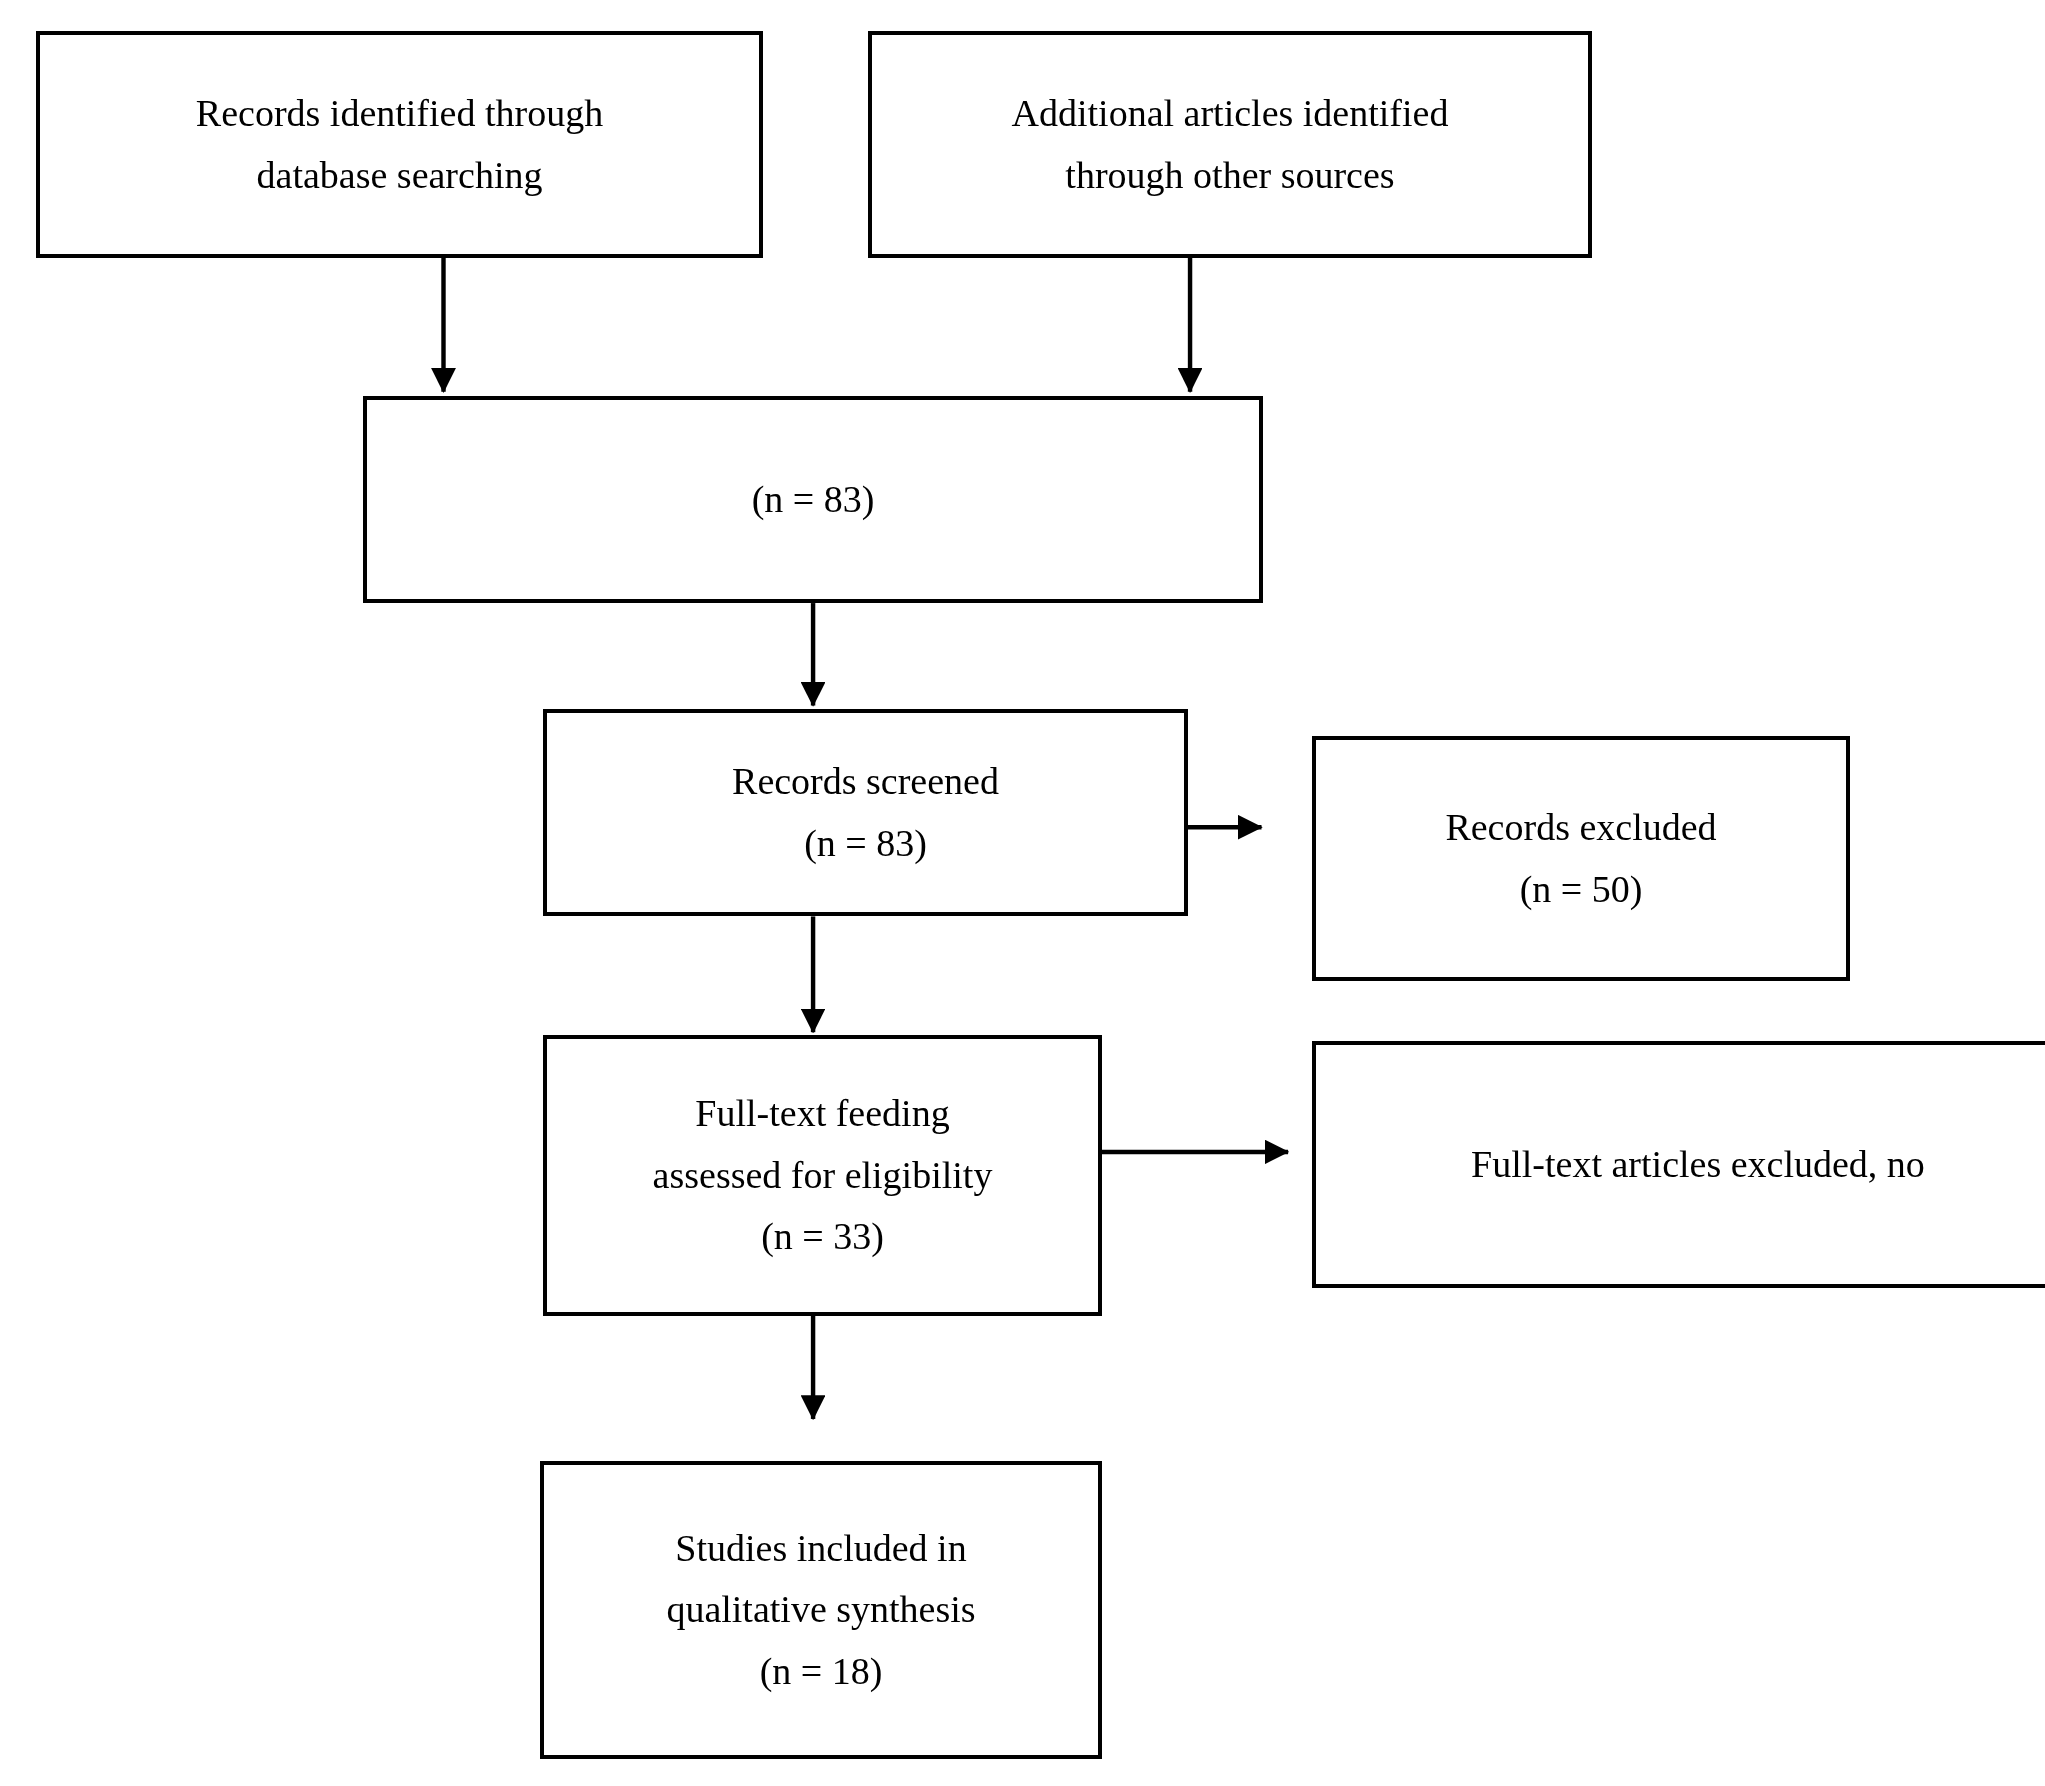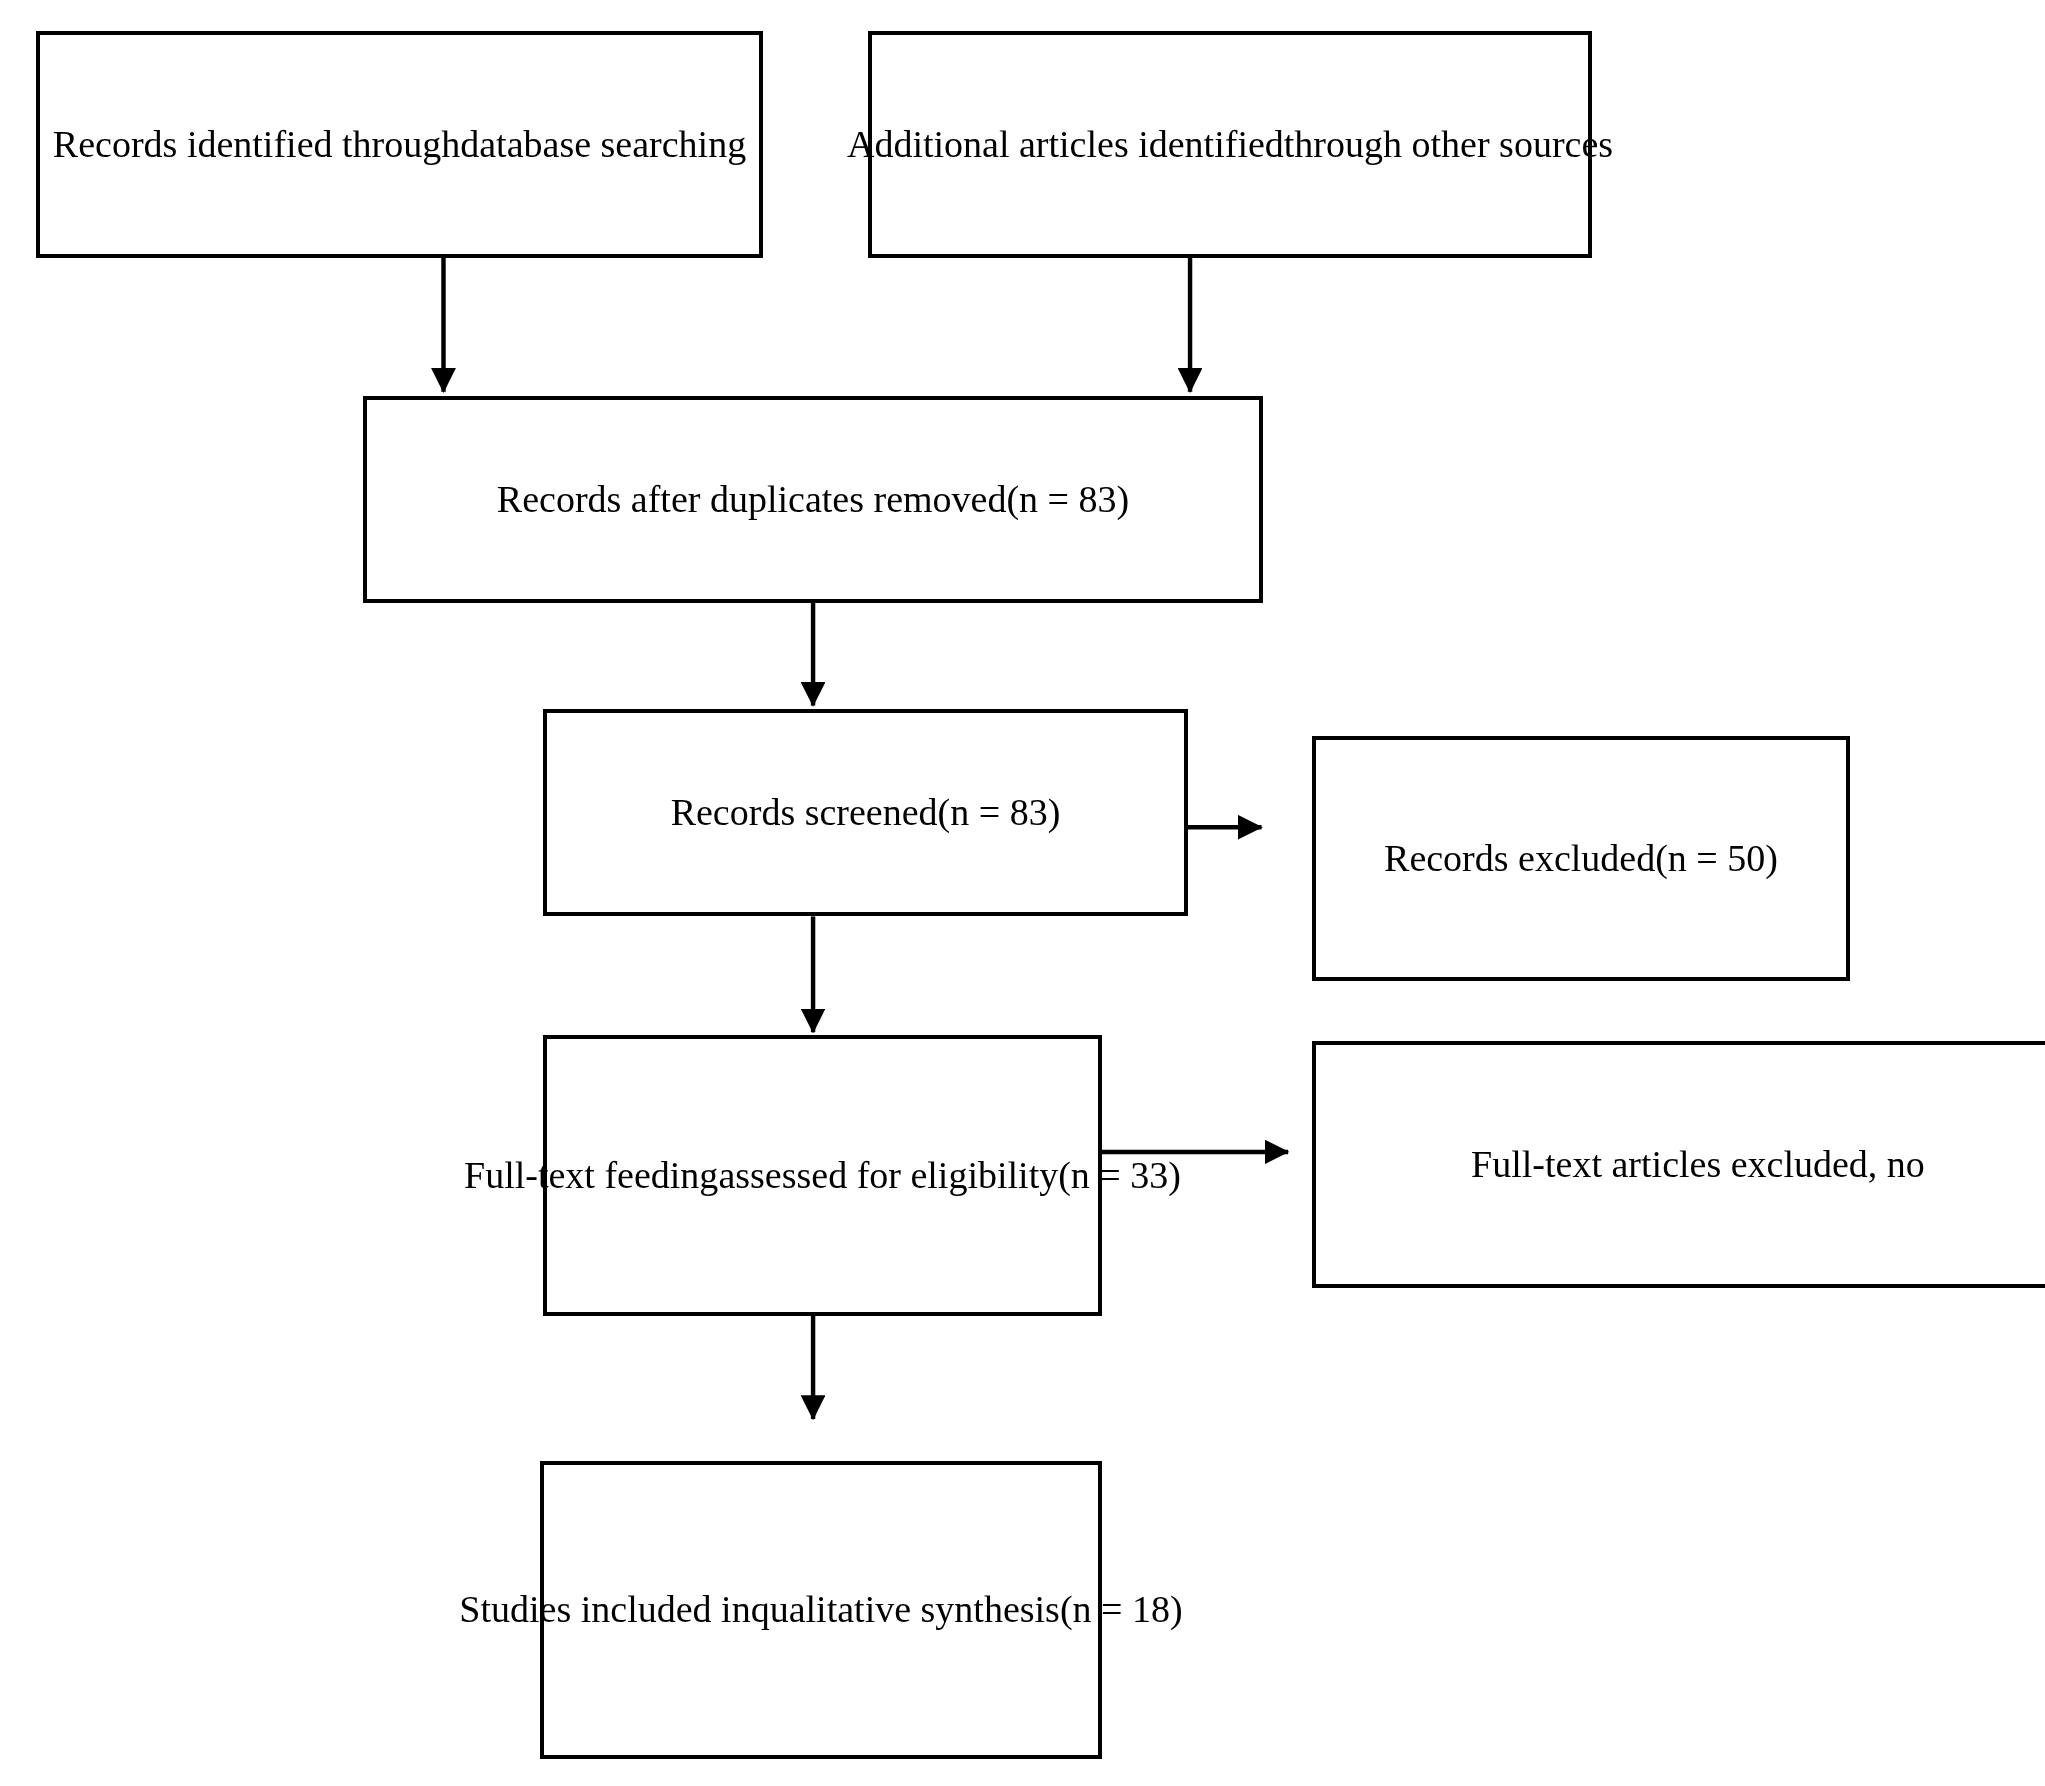--- a/index.html
+++ b/index.html
@@ -14,21 +14,21 @@
     background: #ffffff;
     overflow: hidden;
     font-family: "Liberation Serif", "DejaVu Serif", serif;
   }
   .node {
     position: absolute;
     box-sizing: border-box;
     border: 4.4px solid #000000;
     background: #ffffff;
     display: flex;
-    flex-direction: row;
+    flex-direction: column;
     align-items: center;
     justify-content: center;
     text-align: center;
     color: #000000;
     font-size: 38px;
     line-height: 1.62;
     padding: 5px 13px;
   }
   .node .ln {
     display: block;
@@ -89,21 +89,20 @@
     <span class="ln">Records identified through</span>
     <span class="ln">database searching</span>
   </div>
 
   <div class="node" style="left:868px; top:31px; width:724px; height:227px;">
     <span class="ln">Additional articles identified</span>
     <span class="ln">through other sources</span>
   </div>
 
   <div class="node" style="left:363px; top:396px; width:900px; height:207px;">
-    <span class="ln">Records after duplicates removed</span>
     <span class="ln">(n = 83)</span>
   </div>
 
   <div class="node" style="left:543px; top:709px; width:645px; height:207px;">
     <span class="ln">Records screened</span>
     <span class="ln">(n = 83)</span>
   </div>
 
   <div class="node" style="left:1312px; top:736px; width:538px; height:245px;">
     <span class="ln">Records excluded</span>

